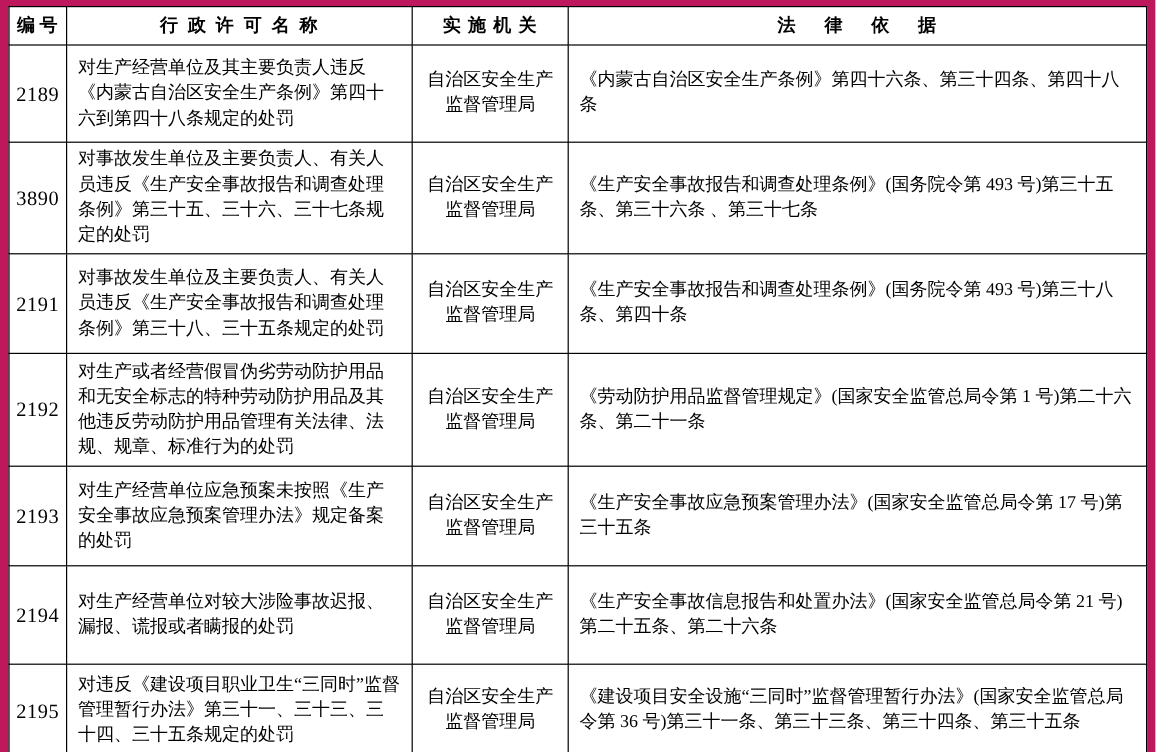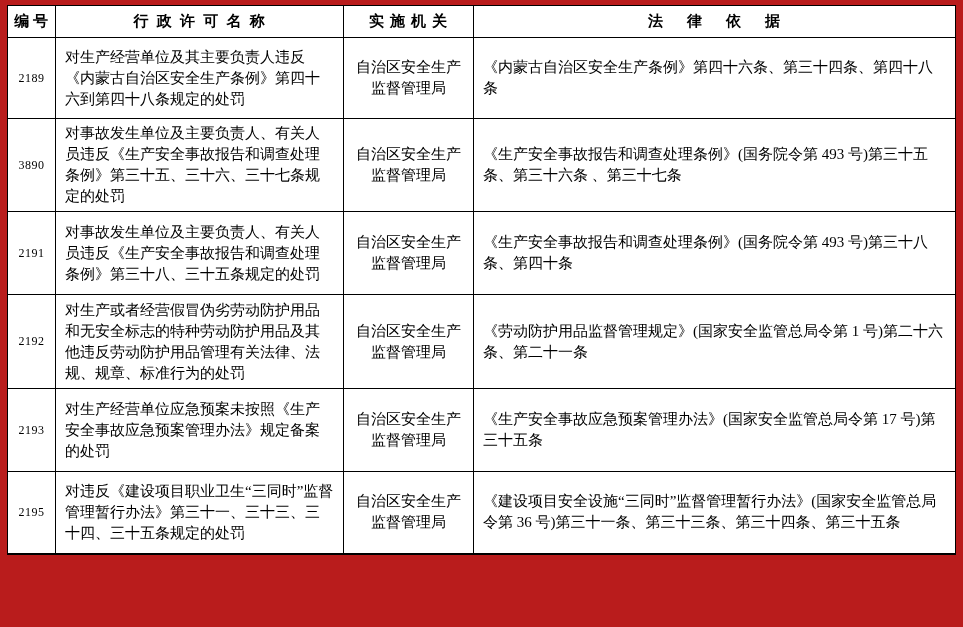--- a/index.html
+++ b/index.html
@@ -6,21 +6,21 @@
     margin: 0;
     padding: 0;
     background: #ffffff;
     width: 963px;
     height: 627px;
     overflow: hidden;
   }
   .page {
     width: 963px;
     height: 627px;
-    background: #b91c1c;
+    background: #be185d;
     box-sizing: border-box;
     padding: 5px 8px 6px 7px;
     font-family: "Liberation Serif", "DejaVu Serif", serif;
     color: #000000;
   }
   table.license-table {
     border-collapse: collapse;
     table-layout: fixed;
     width: 948px;
     background: #ffffff;
@@ -49,21 +49,21 @@
   th.col-name   { width: 288px; letter-spacing: 0.55em; padding-left: 0.55em; margin-top: 44px; }
   th.col-agency { width: 130px; letter-spacing: 0.40em; padding-left: 0.40em; }
   th.col-legal  { width: 482px; letter-spacing: 1.60em; padding-left: 1.60em; }
 
   tbody td {
     font-size: 15px;
     line-height: 21px;
   }
   td.cell-id {
     text-align: center;
-    font-size: 12px;
+    font-size: 17px;
     letter-spacing: 0.5px;
   }
   td.cell-name   { padding: 4px 9px;  text-align: left; }
   td.cell-agency { padding: 4px 8px;  text-align: center; }
   td.cell-legal  { padding: 4px 9px;  text-align: left; }
 
   tbody tr:nth-child(1) { height: 81px; }
   tbody tr:nth-child(2) { height: 82px; }
   tbody tr:nth-child(3) { height: 83px; }
   tbody tr:nth-child(4) { height: 94px; }
@@ -109,20 +109,26 @@
         <td class="cell-agency">自治区安全生产监督管理局</td>
         <td class="cell-legal">《劳动防护用品监督管理规定》(国家安全监管总局令第 1 号)第二十六条、第二十一条</td>
       </tr>
       <tr>
         <td class="cell-id">2193</td>
         <td class="cell-name">对生产经营单位应急预案未按照《生产安全事故应急预案管理办法》规定备案的处罚</td>
         <td class="cell-agency">自治区安全生产监督管理局</td>
         <td class="cell-legal">《生产安全事故应急预案管理办法》(国家安全监管总局令第 17 号)第三十五条</td>
       </tr>
       <tr>
+        <td class="cell-id">2194</td>
+        <td class="cell-name">对生产经营单位对较大涉险事故迟报、漏报、谎报或者瞒报的处罚</td>
+        <td class="cell-agency">自治区安全生产监督管理局</td>
+        <td class="cell-legal">《生产安全事故信息报告和处置办法》(国家安全监管总局令第 21 号)第二十五条、第二十六条</td>
+      </tr>
+      <tr>
         <td class="cell-id">2195</td>
         <td class="cell-name">对违反《建设项目职业卫生“三同时”监督管理暂行办法》第三十一、三十三、三十四、三十五条规定的处罚</td>
         <td class="cell-agency">自治区安全生产监督管理局</td>
         <td class="cell-legal">《建设项目安全设施“三同时”监督管理暂行办法》(国家安全监管总局令第 36 号)第三十一条、第三十三条、第三十四条、第三十五条</td>
       </tr>
     </tbody>
   </table>
 </div>
 
 </body></html>

